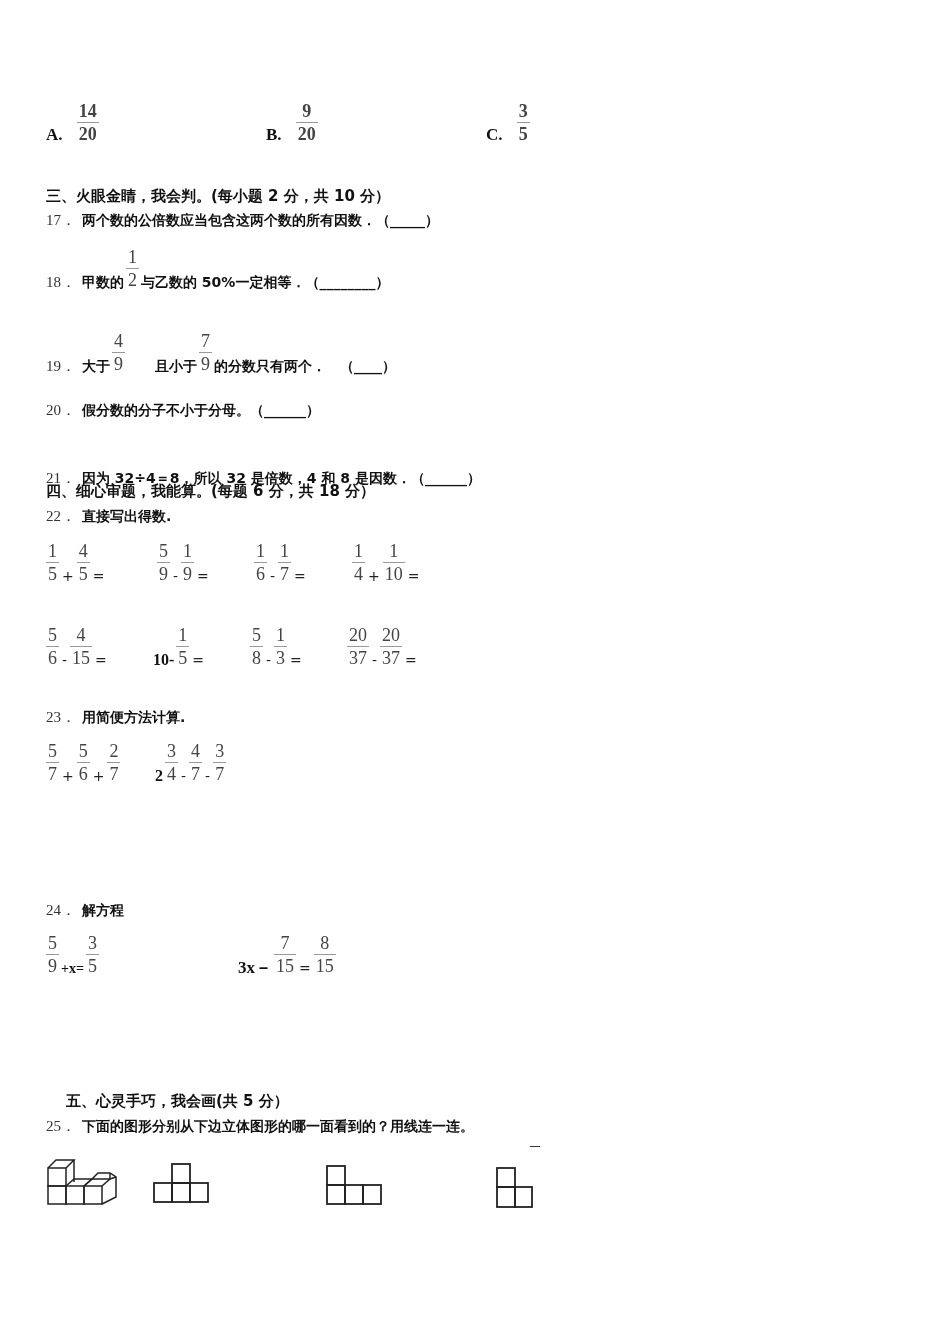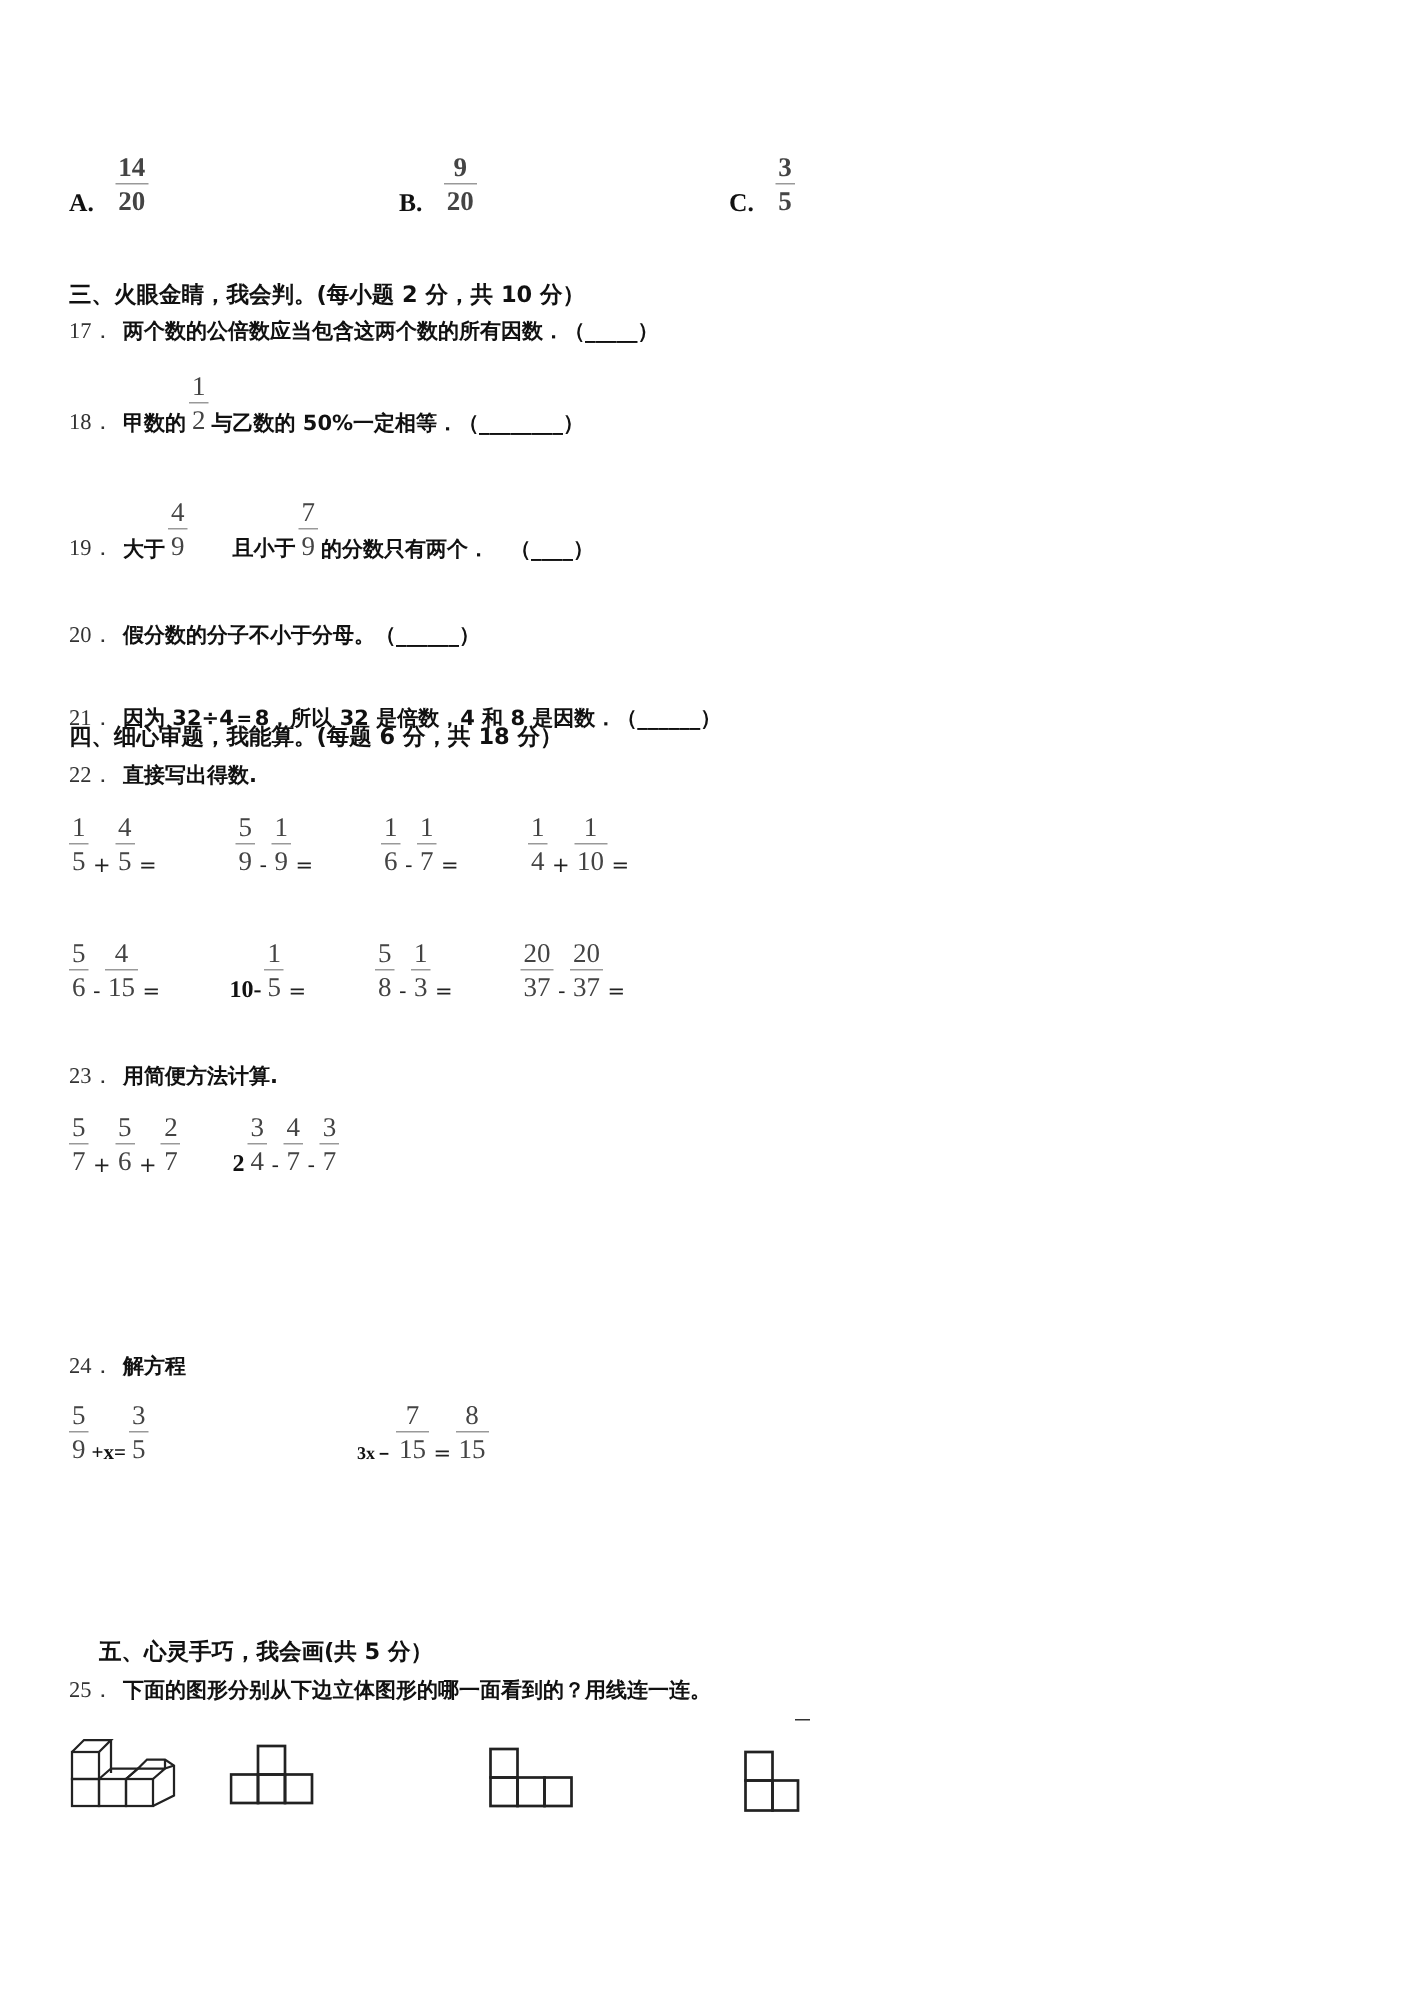--- a/index.html
+++ b/index.html
@@ -61,21 +61,21 @@
 <div class="line" style="top:330px;">
   <span class="num" style="vertical-align:-14px;">19．</span><span class="txt" style="vertical-align:-14px;">大于</span><span class="frac">
       <span class="n">4</span>
       <span class="d">9</span>
     </span><span class="txt" style="vertical-align:-14px;margin-left:28px;">且小于</span><span class="frac">
       <span class="n">7</span>
       <span class="d">9</span>
     </span><span class="txt" style="vertical-align:-14px;">的分数只有两个．　（____）</span>
 </div>
 
-<div class="line" style="top:413px;">
+<div class="line" style="top:400px;">
   <span class="num">20．</span><span class="txt">假分数的分子不小于分母。（______）</span>
 </div>
 
 <div class="line" style="top:468px;">
   <span class="num">21．</span><span class="txt">因为 32÷4＝8，所以 32 是倍数，4 和 8 是因数．（______）</span>
 </div>
 
 <div class="line hd" style="top:481px;">四、细心审题，我能算。(每题 6 分，共 18 分）</div>
 <div class="line" style="top:506px;">
   <span class="num">22．</span><span class="txt">直接写出得数.</span>
@@ -186,21 +186,21 @@
 <div class="calc" style="left:44px;top:932px;">
   <span class="frac">
       <span class="n">5</span>
       <span class="d">9</span>
     </span><span class="bold" style="font-size:14px;">+x=</span><span class="frac">
       <span class="n">3</span>
       <span class="d">5</span>
     </span>
 </div>
 <div class="calc" style="left:238px;top:932px;">
-  <span class="bold" style="font-size:12px;">3x－</span><span class="frac">
+  <span class="bold" style="font-size:17px;">3x－</span><span class="frac">
       <span class="n">7</span>
       <span class="d">15</span>
     </span><span class="op">=</span><span class="frac">
       <span class="n">8</span>
       <span class="d">15</span>
     </span>
 </div>
 
 <div class="line hd" style="top:1091px;margin-left:20px;">五、心灵手巧，我会画(共 5 分）</div>
 <div class="line" style="top:1116px;">

